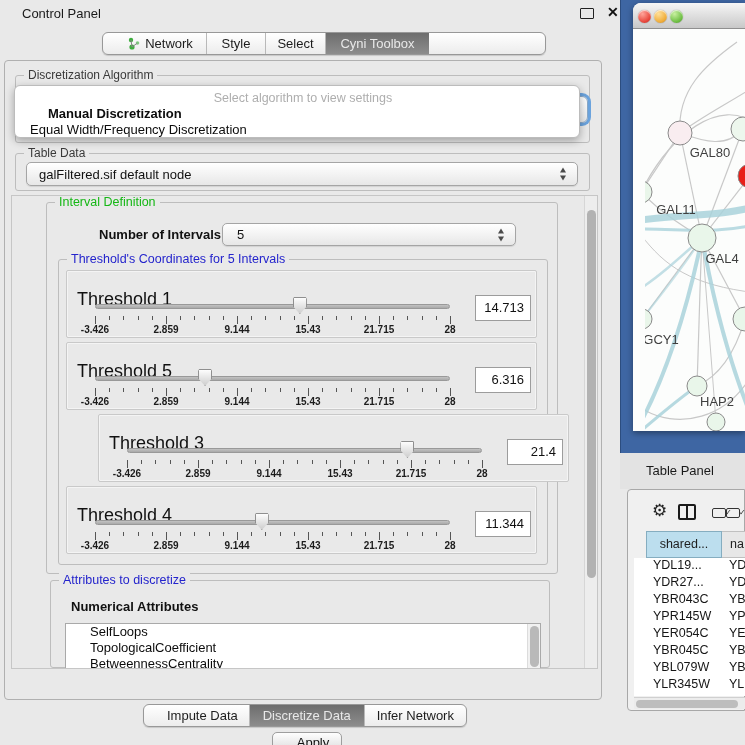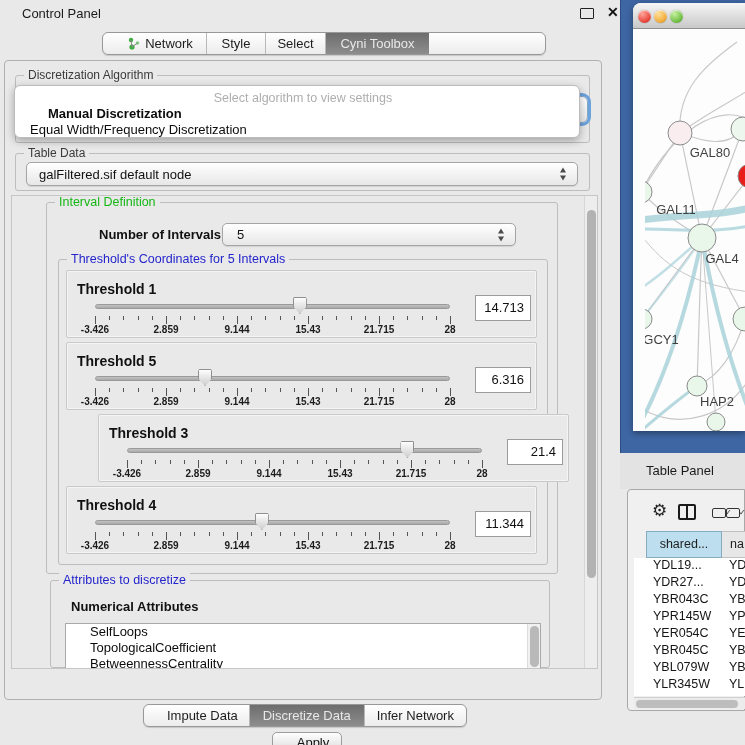--- a/index.html
+++ b/index.html
@@ -47,21 +47,21 @@
   #vscroll { right:0; top:0; width:13px; height:100%; background:#ededed; border-left:1px solid #d6d6d6; }
   #vscroll .thumb { position:absolute; left:2px; top:14px; width:9px; height:368px; background:#b2b2b2; border-radius:5px; }
 
   #interval-group { left:34px; top:6px; width:512px; height:372px; }
   #noi-label { left:40px; top:24px; font-size:13px; font-weight:bold; color:#111; }
   #noi-spinner { left:175px; top:20px; width:294px; height:23px; }
   #noi-spinner .val { position:absolute; left:14px; top:0; line-height:22px; font-size:13px; color:#111; }
 
   #th-group { left:11px; top:56px; width:490px; height:306px; }
   .th-panel { position:absolute; left:7px; width:471px; height:68px; border:1px solid #c9c9c9; border-radius:2px; background:#e9e9e9; box-shadow:inset 0 0 0 1px #f4f4f4; }
-  .th-label { position:absolute; left:10px; top:10px; font-size:14px; font-weight:bold; color:#111; }
+  .th-label { position:absolute; left:10px; top:18px; font-size:18px; font-weight:normal; color:#111; }
   .th-track-zone { position:absolute; left:28px; top:24px; width:355px; height:20px; }
   .th-track { position:absolute; left:0; top:9px; width:355px; height:5px; border-radius:3px; background:linear-gradient(#c2c2c2,#a9a9a9); border:1px solid #999; }
   .th-thumb { position:absolute; top:2px; width:14px; height:17px; background:linear-gradient(#fdfdfd,#cfcfcf); border:1px solid #8f8f8f; clip-path:polygon(8% 0,92% 0,100% 12%,100% 55%,50% 100%,0 55%,0 12%); }
   .th-ticks { position:absolute; left:28px; top:45px; width:355px; height:9px; }
   .tick { position:absolute; top:0; width:1px; background:#555; }
   .tick.minor { height:4px; }
   .tick.major { height:8px; }
   .th-ticklabels { position:absolute; left:28px; top:53px; width:355px; height:12px; }
   .ticklabel { position:absolute; transform:translateX(-50%); font-size:10px; font-weight:bold; color:#1c1c1c; white-space:nowrap; }
   .th-field { position:absolute; left:408px; top:24px; width:56px; height:26px; background:#fff; border:1px solid #9c9c9c; font-size:13px; color:#111; text-align:right; padding-right:6px; line-height:24px; }

